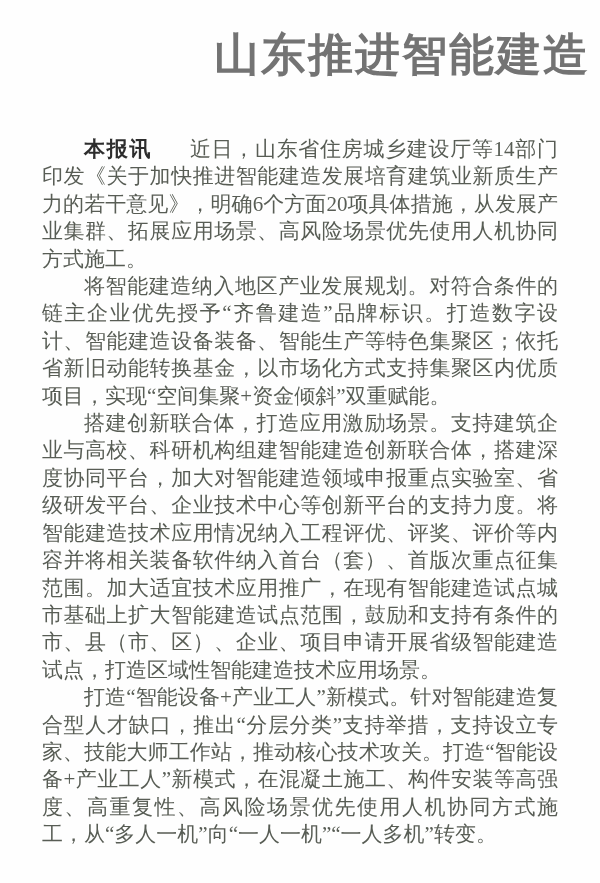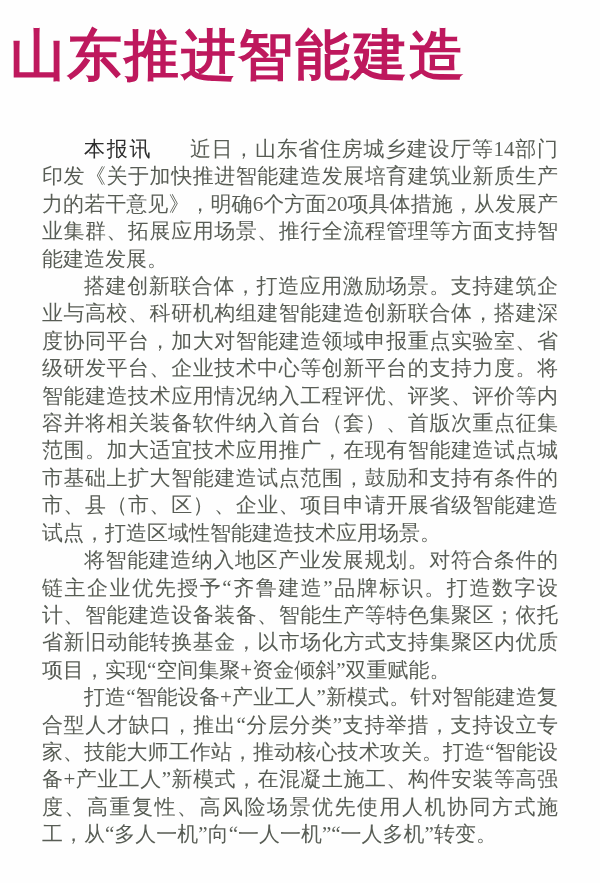--- a/index.html
+++ b/index.html
@@ -11,65 +11,65 @@
     position: relative;
     width: 600px;
     height: 883px;
     margin: 0;
     background: #fefefe;
     overflow: hidden;
     font-family: "Liberation Serif", "DejaVu Serif", serif;
   }
   .headline {
     margin: 27px 10px 0 10px;
-    text-align: left;
+    text-align: right;
     font-weight: bold;
-    font-size: 55px;
+    font-size: 45px;
     line-height: 57px;
     letter-spacing: 2px;
-    color: #be185d;
+    color: #737373;
   }
   .headline .tline {
     display: block;
     white-space: nowrap;
   }
   .content {
     margin: 52px 42px 0 42px;
     font-size: 21px;
     line-height: 27.4px;
     color: #585d55;
     text-align: justify;
     text-justify: inter-ideograph;
   }
   .content p {
     margin: 0;
     padding: 0;
     text-indent: 2em;
   }
   .lead-label {
-    font-weight: normal;
+    font-weight: bold;
     color: #2d2d2d;
     margin-right: 1.8em;
     letter-spacing: 1px;
   }
 </style>
 </head>
 <body>
 
 <div class="page">
 
   <h1 class="headline">
     <span class="tline">山东推进智能建造</span>
   </h1>
 
   <div class="content">
 
-    <p><span class="lead-label">本报讯</span><span>近日，山东省住房城乡建设厅等14部门印发《关于加快推进智能建造发展培育建筑业新质生产力的若干意见》，明确6个方面20项具体措施，从发展产业集群、拓展应用场景、推行全流程管理等方面支持智能建造发展。</span></p>
+    <p><span class="lead-label">本报讯</span><span>近日，山东省住房城乡建设厅等14部门印发《关于加快推进智能建造发展培育建筑业新质生产力的若干意见》，明确6个方面20项具体措施，从发展产业集群、拓展应用场景、高风险场景优先使用人机协同方式施工。</span></p>
+
+    <p>将智能建造纳入地区产业发展规划。对符合条件的链主企业优先授予“齐鲁建造”品牌标识。打造数字设计、智能建造设备装备、智能生产等特色集聚区；依托省新旧动能转换基金，以市场化方式支持集聚区内优质项目，实现“空间集聚+资金倾斜”双重赋能。</p>
 
     <p>搭建创新联合体，打造应用激励场景。支持建筑企业与高校、科研机构组建智能建造创新联合体，搭建深度协同平台，加大对智能建造领域申报重点实验室、省级研发平台、企业技术中心等创新平台的支持力度。将智能建造技术应用情况纳入工程评优、评奖、评价等内容并将相关装备软件纳入首台（套）、首版次重点征集范围。加大适宜技术应用推广，在现有智能建造试点城市基础上扩大智能建造试点范围，鼓励和支持有条件的市、县（市、区）、企业、项目申请开展省级智能建造试点，打造区域性智能建造技术应用场景。</p>
-
-    <p>将智能建造纳入地区产业发展规划。对符合条件的链主企业优先授予“齐鲁建造”品牌标识。打造数字设计、智能建造设备装备、智能生产等特色集聚区；依托省新旧动能转换基金，以市场化方式支持集聚区内优质项目，实现“空间集聚+资金倾斜”双重赋能。</p>
 
     <p>打造“智能设备+产业工人”新模式。针对智能建造复合型人才缺口，推出“分层分类”支持举措，支持设立专家、技能大师工作站，推动核心技术攻关。打造“智能设备+产业工人”新模式，在混凝土施工、构件安装等高强度、高重复性、高风险场景优先使用人机协同方式施工，从“多人一机”向“一人一机”“一人多机”转变。</p>
 
   </div>
 
 </div>
 
 </body></html>

